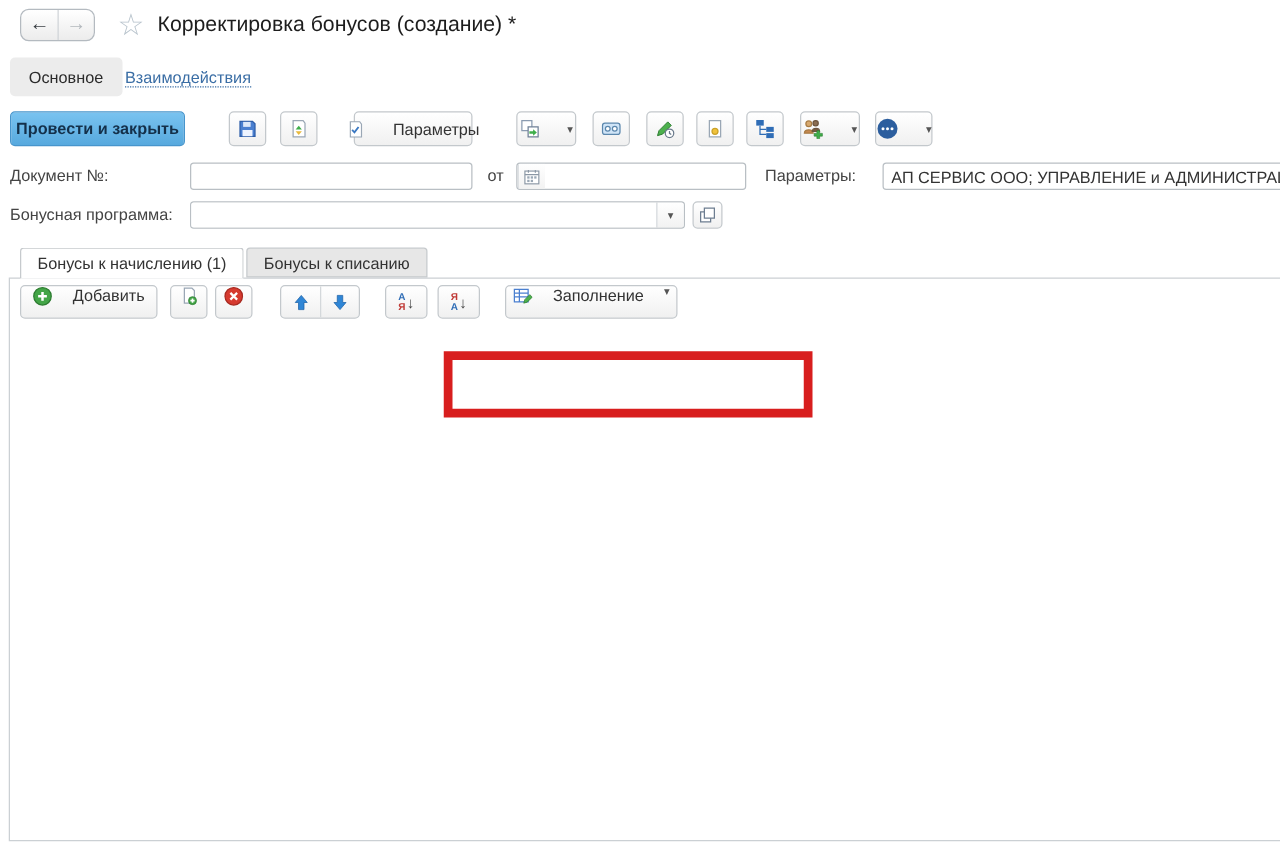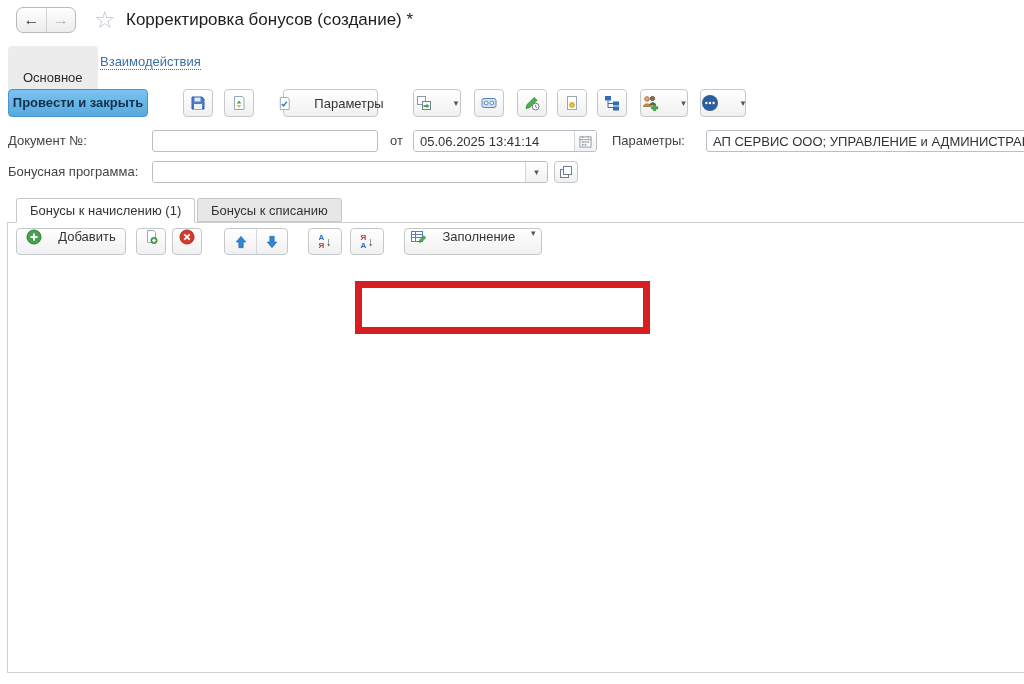--- a/index.html
+++ b/index.html
@@ -17,21 +17,21 @@
   .navbtn { width: 29px; height: 24px; display: flex; align-items: center;
     justify-content: center; font-size: 16px; cursor: default; }
   .navbtn + .navbtn { border-left: 1px solid #cfd4d8; }
   .navbtn.back { color: #3a3f44; }
   .navbtn.fwd { color: #b3b8bd; }
   .star { left: 94px; top: 6px; font-size: 24px; color: #b9c4cd; }
   .title { left: 126px; top: 10px; font-size: 17px; color: #1d1d1d; }
 
   
   .section-main { left: 8px; top: 46px; background: #ececec; border-radius: 4px;
-    padding: 24px 15px; color: #2b2b2b; }
+    padding: 8px 15px; color: #2b2b2b; }
   .section-link { left: 100px; top: 54px; color: #3b6ea5;
     border-bottom: 1px dotted #3b6ea5; cursor: pointer; }
 
   
   .cmd { top: 89px; height: 28px; }
   .btn-primary { left: 8px; width: 140px; text-align: center; line-height: 26px;
     background: linear-gradient(#79c3f0,#57a9de); border: 1px solid #4795cc;
     border-radius: 4px; font-weight: bold; color: #14304a; }
   .ib { width: 30px; display: flex; align-items: center; justify-content: center;
     border: 1px solid #c3c8cc; border-radius: 4px;
@@ -220,21 +220,20 @@
         <circle cx="12.6" cy="9" r="1.2" fill="#fff"></circle>
       </svg>
     </span>
   <span class="caret">▾</span>
 </div>
 
 <div class="abs lbl" style="left:8px; top:130px;">Документ №:</div>
 <input class="abs field" style="left: 152px; top: 130px; width: 226px;" value="">
 <div class="abs lbl" style="left:390px; top:130px;">от</div>
 <div class="abs fieldwrap" style="left:413px; top:130px; width:184px;">
-  <input value="05.06.2025 13:41:14" style="">
   <div class="mini">
     <span>
         <svg width="13" height="13" viewBox="0 0 14 14">
           <rect x="1" y="2" width="12" height="11" fill="#fff" stroke="#8b97a5"></rect>
           <path d="M1 5h12" stroke="#8b97a5"></path>
           <path d="M4 1v2.5 M10 1v2.5" stroke="#8b97a5"></path>
           <rect x="3" y="6.5" width="2" height="2" fill="#9aa7b5"></rect>
           <rect x="6" y="6.5" width="2" height="2" fill="#9aa7b5"></rect>
           <rect x="9" y="6.5" width="2" height="2" fill="#9aa7b5"></rect>
           <rect x="3" y="9.5" width="2" height="2" fill="#9aa7b5"></rect>

